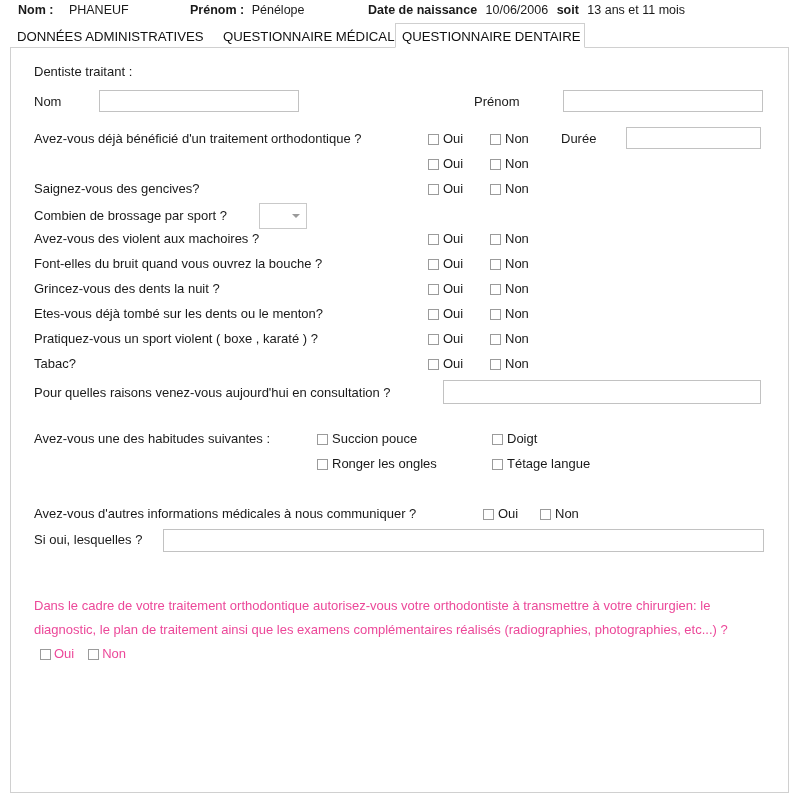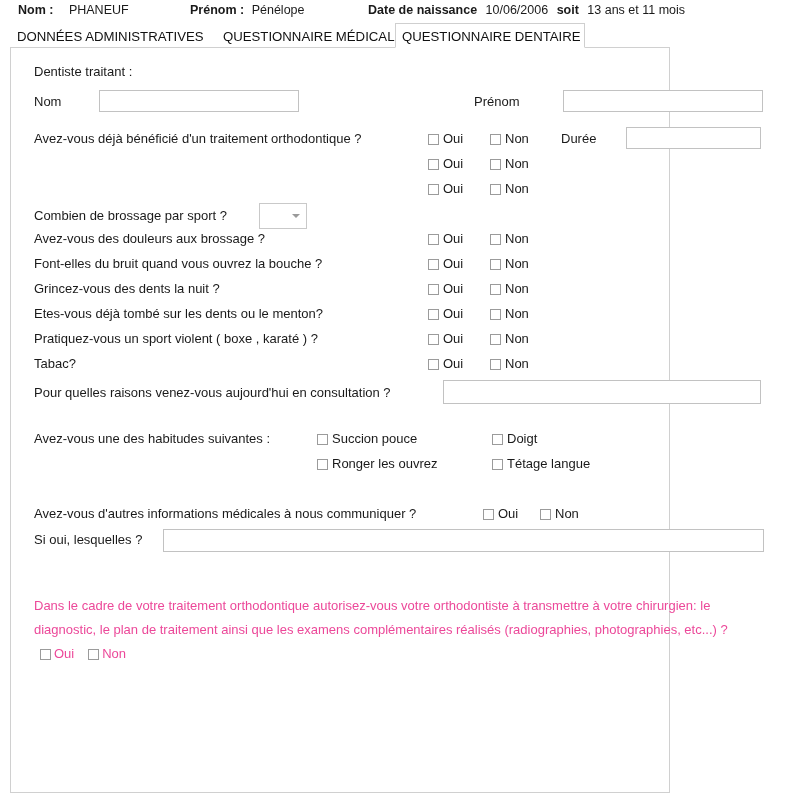--- a/index.html
+++ b/index.html
@@ -53,21 +53,21 @@
     z-index: 3;
   }
   .tab-0 { left: 0px; }
   .tab-1 { left: 206px; }
   .tab-2 { left: 385px; width: 190px; }
 
   
   .panel {
     position: absolute;
     left: 10px; top: 47px;
-    width: 660px; height: 746px;
+    width: 779px; height: 746px;
     background: #ffffff;
     border: 1px solid #d0d0d0;
     z-index: 1;
   }
 
   
   .t {
     position: absolute;
     font-size: 13px;
     line-height: 16px;
@@ -191,36 +191,37 @@
 
   <div class="cbgroup" style="left:417px; top:108px;">
     <span class="cbox"></span>
     <span class="cblabel">Oui</span>
   </div>
   <div class="cbgroup" style="left:479px; top:108px;">
     <span class="cbox"></span>
     <span class="cblabel">Non</span>
   </div>
 
+  <div class="t" style="left:23px; top:133px;">Saignez-vous des gencives?</div>
   <div class="cbgroup" style="left:417px; top:133px;">
     <span class="cbox"></span>
     <span class="cblabel">Oui</span>
   </div>
   <div class="cbgroup" style="left:479px; top:133px;">
     <span class="cbox"></span>
     <span class="cblabel">Non</span>
   </div>
 
   <div class="t" style="left:23px; top:160px;">Combien de brossage par sport ?</div>
   <div class="combo" style="left:248px; top:155px;">
     <span class="chev"></span>
     <span class="t" style="left:6px; top:4px; font-size:12px;"></span>
   </div>
 
-  <div class="t" style="left:23px; top:183px;">Avez-vous des douleurs aux brossage ?</div>
+  <div class="t" style="left:23px; top:183px;">Avez-vous des violent aux machoires ?</div>
   <div class="cbgroup" style="left:417px; top:183px;">
     <span class="cbox"></span>
     <span class="cblabel">Oui</span>
   </div>
   <div class="cbgroup" style="left:479px; top:183px;">
     <span class="cbox"></span>
     <span class="cblabel">Non</span>
   </div>
 
   <div class="t" style="left:23px; top:208px;">Font-elles du bruit quand vous ouvrez la bouche ?</div>
@@ -280,21 +281,21 @@
   <div class="cbgroup" style="left:306px; top:383px;">
     <span class="cbox"></span>
     <span class="cblabel">Succion pouce</span>
   </div>
   <div class="cbgroup" style="left:481px; top:383px;">
     <span class="cbox"></span>
     <span class="cblabel">Doigt</span>
   </div>
   <div class="cbgroup" style="left:306px; top:408px;">
     <span class="cbox"></span>
-    <span class="cblabel">Ronger les ouvrez</span>
+    <span class="cblabel">Ronger les ongles</span>
   </div>
   <div class="cbgroup" style="left:481px; top:408px;">
     <span class="cbox"></span>
     <span class="cblabel">Tétage langue</span>
   </div>
 
   <div class="t" style="left:23px; top:458px;">Avez-vous d'autres informations médicales à nous communiquer ?</div>
   <div class="cbgroup" style="left:472px; top:458px;">
     <span class="cbox"></span>
     <span class="cblabel">Oui</span>

